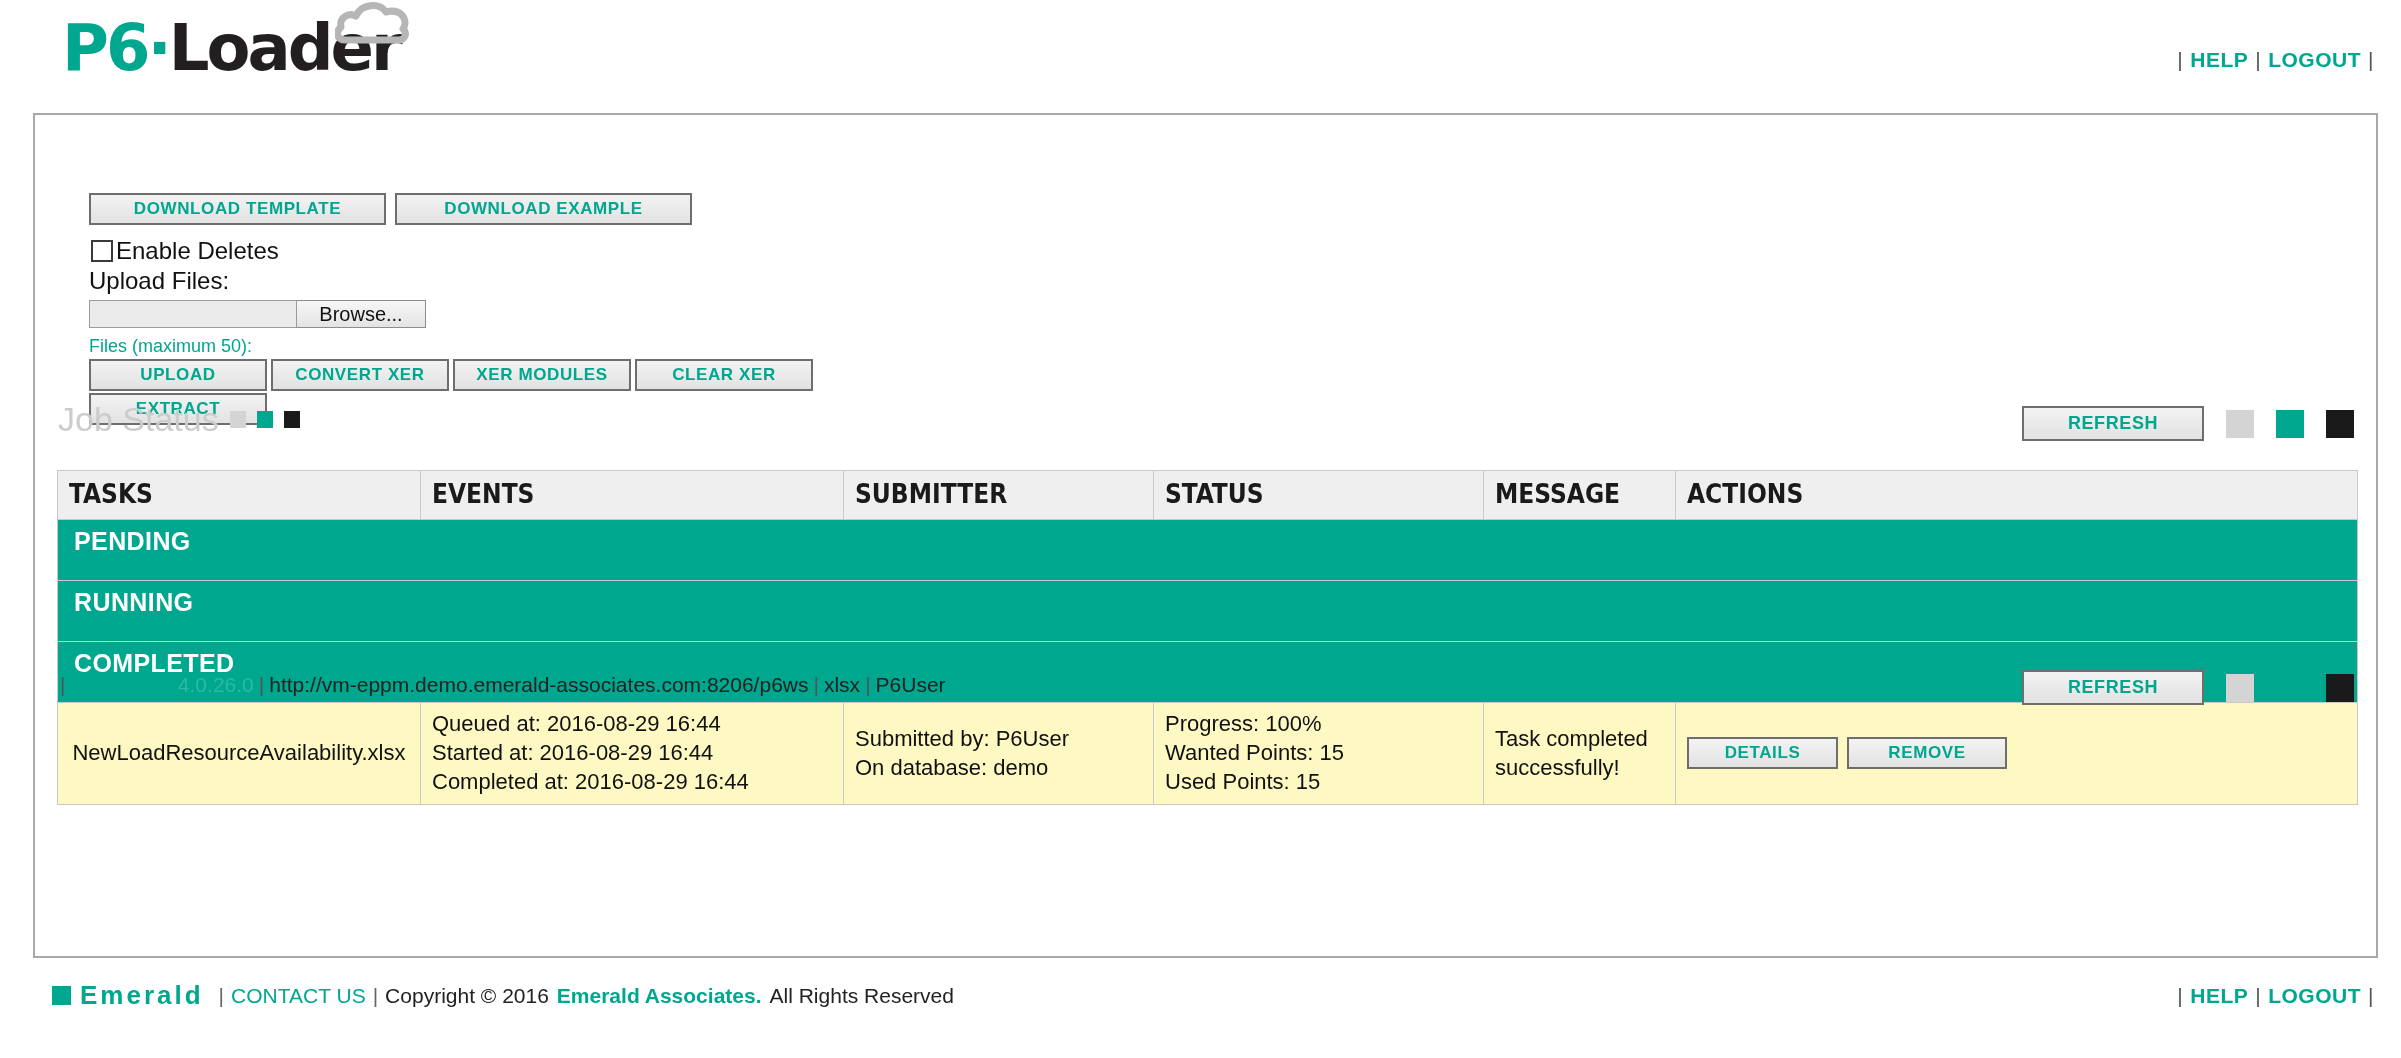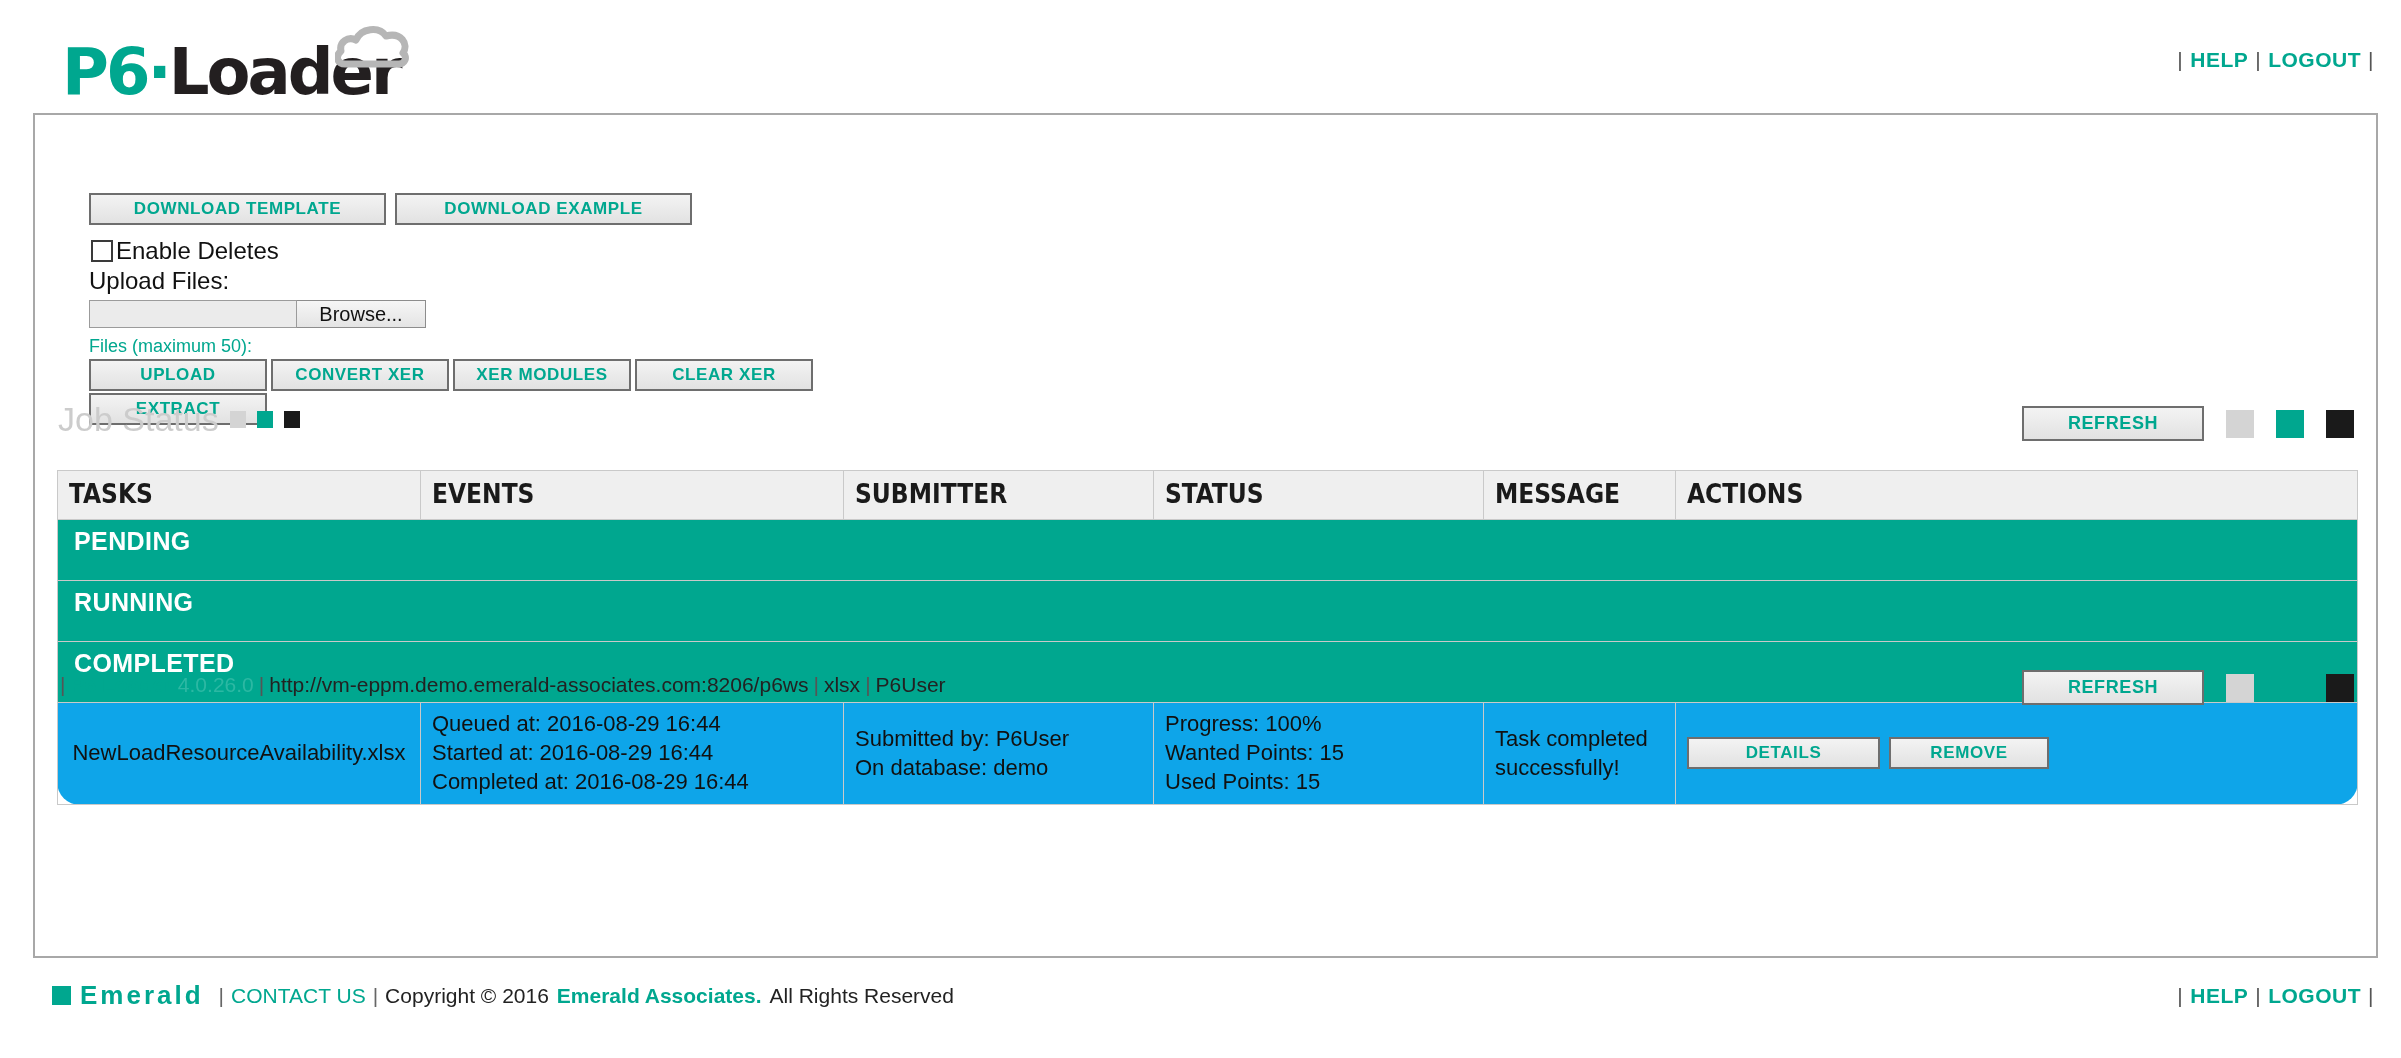--- a/index.html
+++ b/index.html
@@ -17,21 +17,21 @@
 
   
   .header {
     position: relative;
     height: 113px;
     background: #ffffff;
   }
   .logo {
     position: absolute;
     left: 62px;
-    top: 28px;
+    top: 4px;
     height: 76px;
     display: flex;
     align-items: flex-end;
   }
   .logo-text {
     font-family: "DejaVu Sans", sans-serif;
     font-size: 64px;
     font-weight: bold;
     letter-spacing: -3px;
     line-height: 1;
@@ -242,22 +242,21 @@
   .refresh-bar-bottom .sq-lg { width: 28px; height: 28px; margin-left: 22px; }
 
   
   .job-table {
     position: absolute;
     left: 22px;
     top: 355px;
     width: 2300px;
     border-collapse: collapse;
     table-layout: fixed;
-    background: #0ea5e9;
-    border-radius: 23px;
+    background: #fef9c3;
   }
   .job-table th {
     background: #efefef;
     border: 1px solid #c9c9c9;
     text-align: left;
     font-family: "DejaVu Sans Condensed", "Liberation Sans Narrow", "Liberation Sans", sans-serif;
     font-size: 26px;
     font-weight: bold;
     color: #1a1a1a;
     padding: 8px 0 10px 11px;
@@ -279,21 +278,21 @@
     font-weight: bold;
     font-size: 25px;
     letter-spacing: 0.4px;
     padding: 5px 11px 22px 16px;
     height: 30px;
     border: 1px solid #c9c9c9;
   }
   td.cell-task { text-align: center; }
   td.cell-actions { text-align: left; }
   .actions-wrap { display: flex; gap: 9px; }
-  .btn-details { width: 193px; }
+  .btn-details { width: 151px; }
   .btn-remove  { width: 160px; }
 
   
   col.c-tasks      { width: 363px; }
   col.c-events     { width: 423px; }
   col.c-submitter  { width: 310px; }
   col.c-status     { width: 330px; }
   col.c-message    { width: 192px; }
   col.c-actions    { width: 682px; }
 

